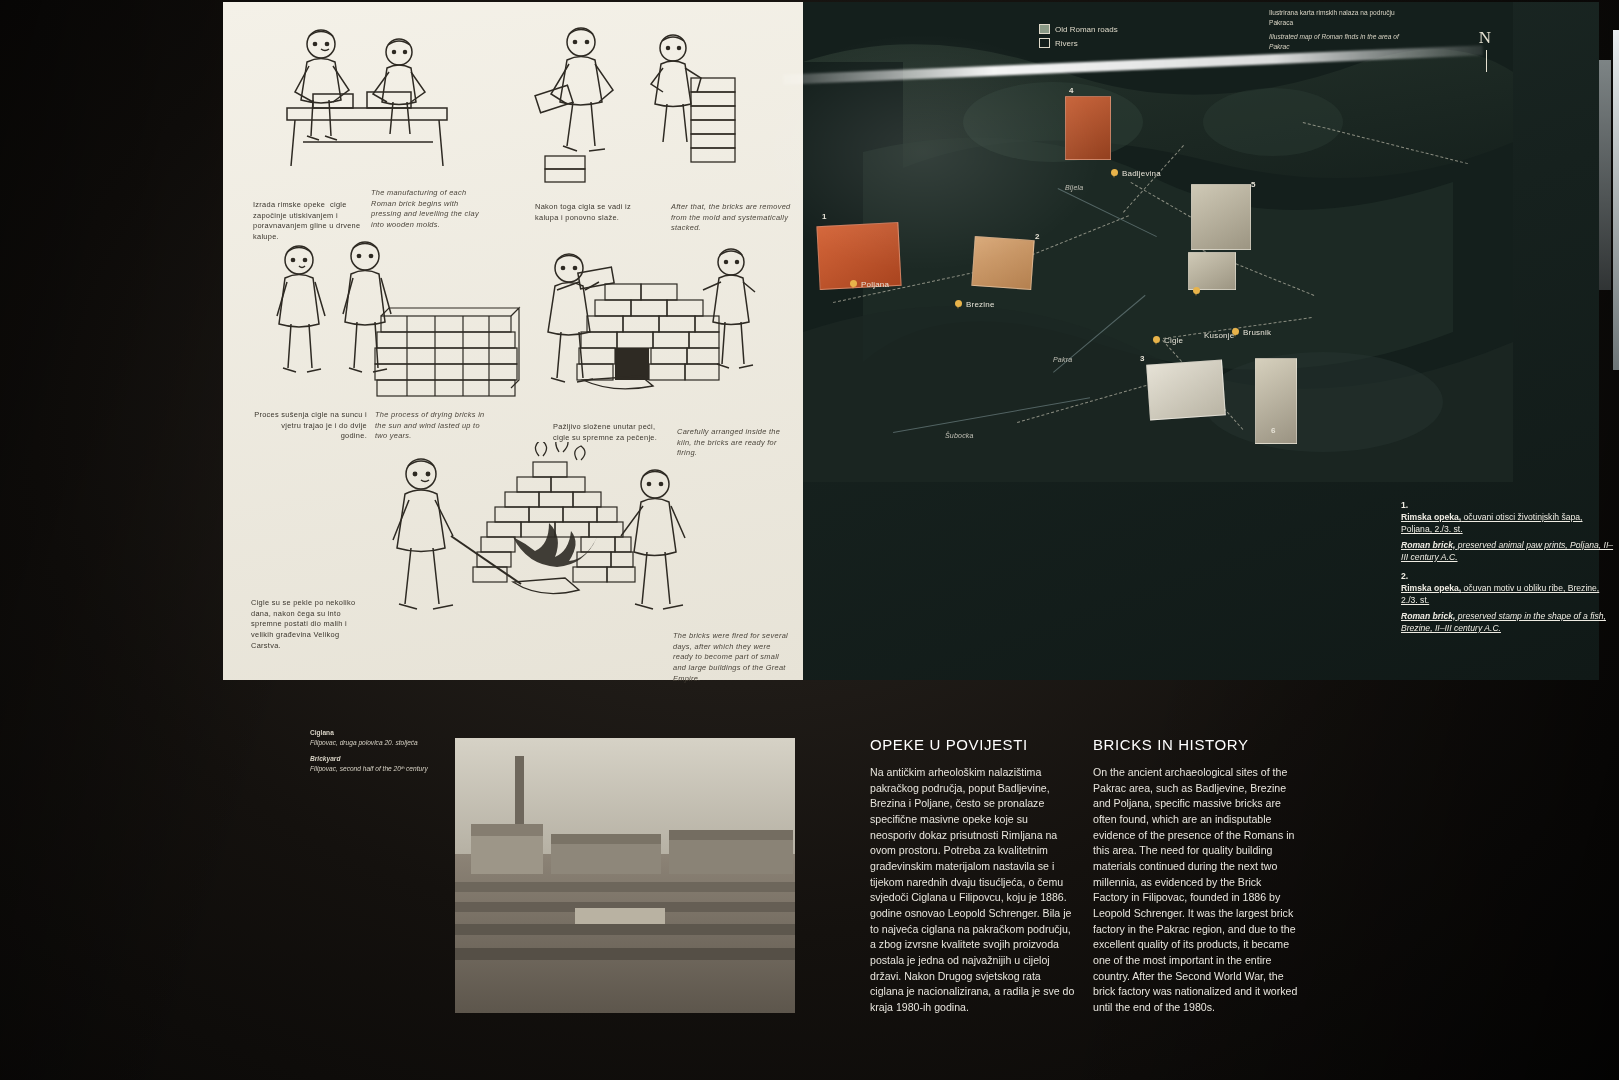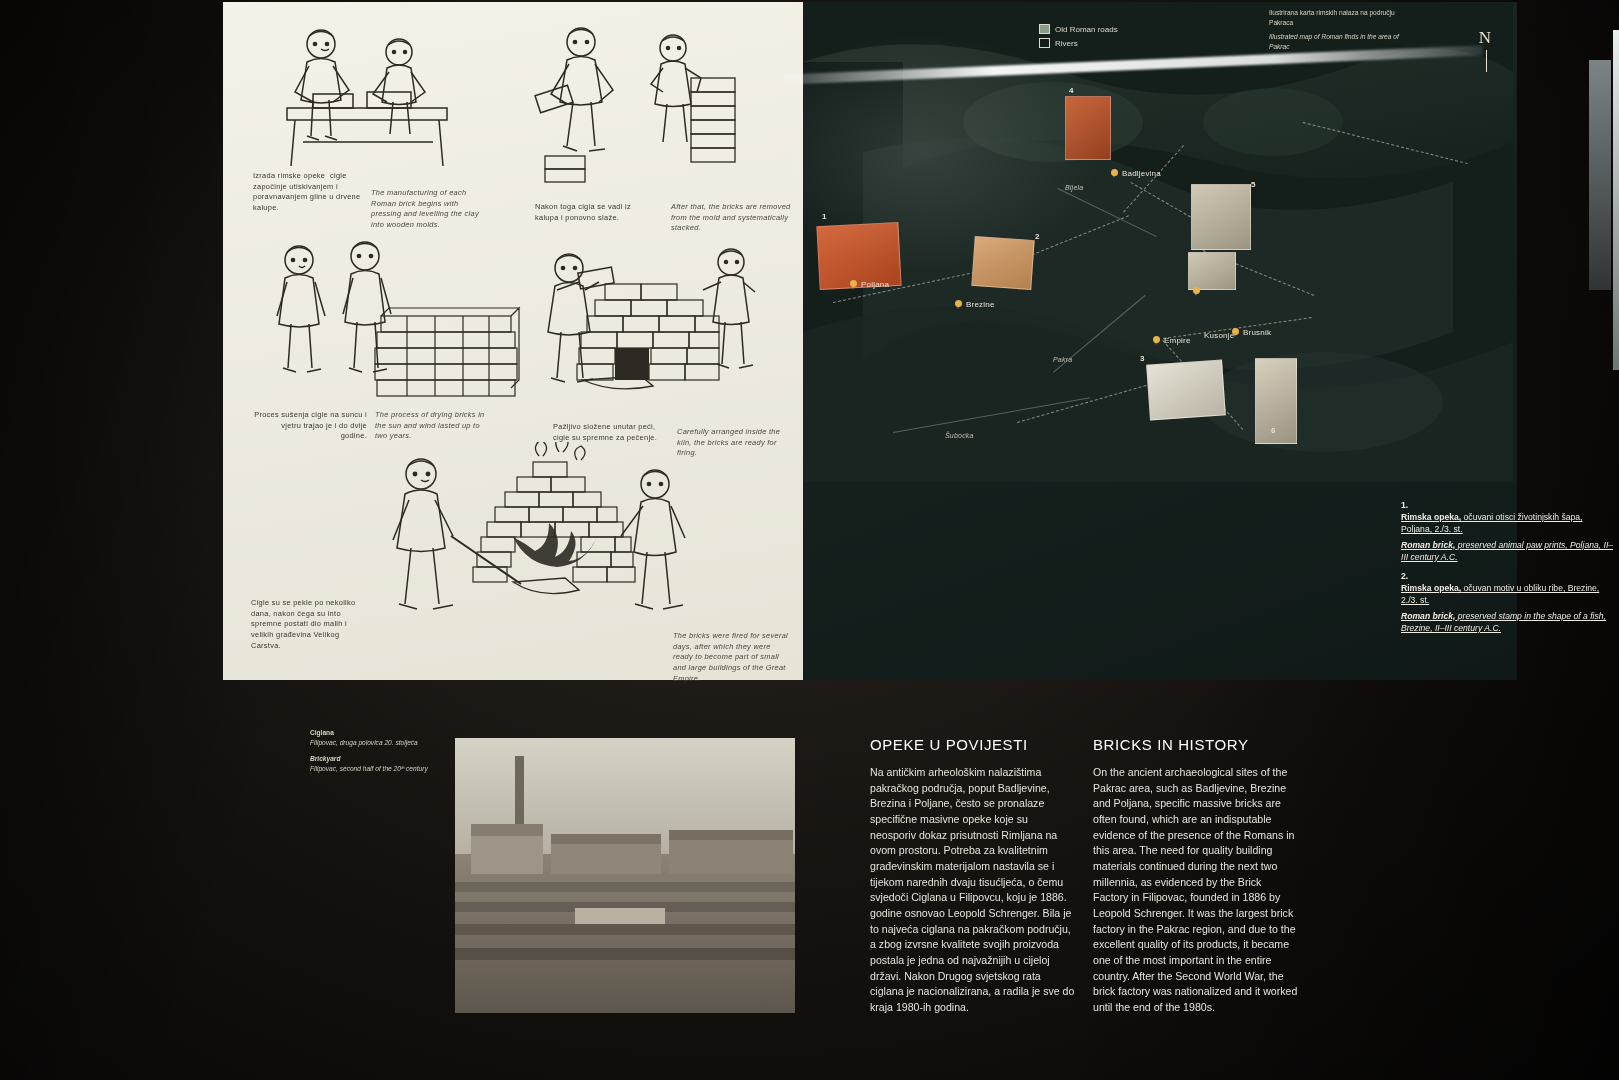--- a/index.html
+++ b/index.html
@@ -15,21 +15,21 @@
   
   .edge-light{position:absolute;background:#cfd6d8;}
   #edge1{right:0;top:30px;width:6px;height:340px;background:linear-gradient(180deg,#e9eef0,#6d7577);}
   #edge2{right:8px;top:60px;width:22px;height:230px;background:linear-gradient(180deg,#9aa3a5,#3a3f40);opacity:.8;}
 
   
   #panel{position:absolute;left:223px;top:2px;width:1290px;height:678px;
      background:linear-gradient(160deg,#efece3 0%, #e9e5da 40%, #dedacd 100%);}
   #panel-left{position:absolute;left:0;top:0;width:580px;height:100%;
      background:linear-gradient(170deg,#f4f1e8 0%,#e7e3d7 100%);}
-  #panel-right{position:absolute;left:580px;top:0;width:714px;height:100%;
+  #panel-right{position:absolute;left:580px;top:0;width:796px;height:100%;
      background:linear-gradient(160deg,#1d2a26 0%, #16211e 45%, #101917 100%);}
 
   
   #glare{position:absolute;left:560px;top:58px;width:700px;height:10px;
      background:linear-gradient(90deg,rgba(255,255,255,.15),rgba(255,255,255,.95) 30%,rgba(255,255,255,.85) 70%,rgba(255,255,255,.1));
      transform:rotate(-2.4deg);filter:blur(1.1px);pointer-events:none;z-index:60;}
   #glare2{position:absolute;left:520px;top:30px;width:360px;height:240px;
      background:radial-gradient(ellipse at center,rgba(255,255,255,.11),rgba(255,255,255,0) 70%);
      pointer-events:none;z-index:59;}
 
@@ -155,21 +155,21 @@
           <rect x="168" y="74" width="44" height="14"></rect>
         <rect x="168" y="88" width="44" height="14"></rect>
           <rect x="168" y="102" width="44" height="14"></rect>
         <rect x="168" y="116" width="44" height="14"></rect>
           <rect x="168" y="130" width="44" height="14"></rect>
         <rect x="22" y="138" width="40" height="13"></rect>
           <rect x="22" y="151" width="40" height="13"></rect>
       </g>
     </svg>
 
-    <div class="cap" style="left:30px;top:169px;width:110px;">Izrada rimske opeke&nbsp;&nbsp;cigle započinje utiskivanjem i poravnavanjem gline u drvene kalupe.</div>
+    <div class="cap" style="left:30px;top:198px;width:110px;">Izrada rimske opeke&nbsp;&nbsp;cigle započinje utiskivanjem i poravnavanjem gline u drvene kalupe.</div>
     <div class="cap it" style="left:148px;top:186px;width:118px;">The manufacturing of each Roman brick begins with pressing and levelling the clay into wooden molds.</div>
     <div class="cap" style="left:312px;top:200px;width:110px;">Nakon toga cigla se vadi iz kalupa i ponovno slaže.</div>
     <div class="cap it" style="left:448px;top:200px;width:120px;">After that, the bricks are removed from the mold and systematically stacked.</div>
 
     <svg class="fig" style="left:34px;top:232px;" width="150" height="170">
       <g fill="none" stroke="#2e2a23" stroke-width="1.5">
         <circle cx="42" cy="26" r="14"></circle>
         <path d="M30 18 q12 -9 24 0"></path>
         <circle cx="36" cy="26" r="1.6" fill="#2e2a23"></circle>
           <circle cx="48" cy="26" r="1.6" fill="#2e2a23"></circle>
@@ -392,21 +392,21 @@
       <div class="pin" style="left:152px;top:298px;"></div>
       <span class="map-label" style="left:163px;top:298px;">Brezine</span>
 
       <div class="pin" style="left:308px;top:167px;"></div>
       <span class="map-label" style="left:319px;top:167px;">Badljevina</span>
 
       <div class="pin" style="left:390px;top:285px;"></div>
       <span class="map-label" style="left:401px;top:285px;margin-top:44px;">Kusonje</span>
 
       <div class="pin" style="left:350px;top:334px;"></div>
-      <span class="map-label" style="left:361px;top:334px;">Empire</span>
+      <span class="map-label" style="left:361px;top:334px;">Cigle</span>
 
       <div class="pin" style="left:429px;top:326px;"></div>
       <span class="map-label" style="left:440px;top:326px;">Brusnik</span>
 
       <span class="map-label" style="left:262px;top:182px;font-size:7px;opacity:.8;font-style:italic;">Bijela</span>
       <span class="map-label" style="left:250px;top:354px;font-size:7px;opacity:.8;font-style:italic;">Pakra</span>
       <span class="map-label" style="left:142px;top:430px;font-size:7px;opacity:.8;font-style:italic;">Šubocka</span>
     </div>
 
     <div id="capgrid">

